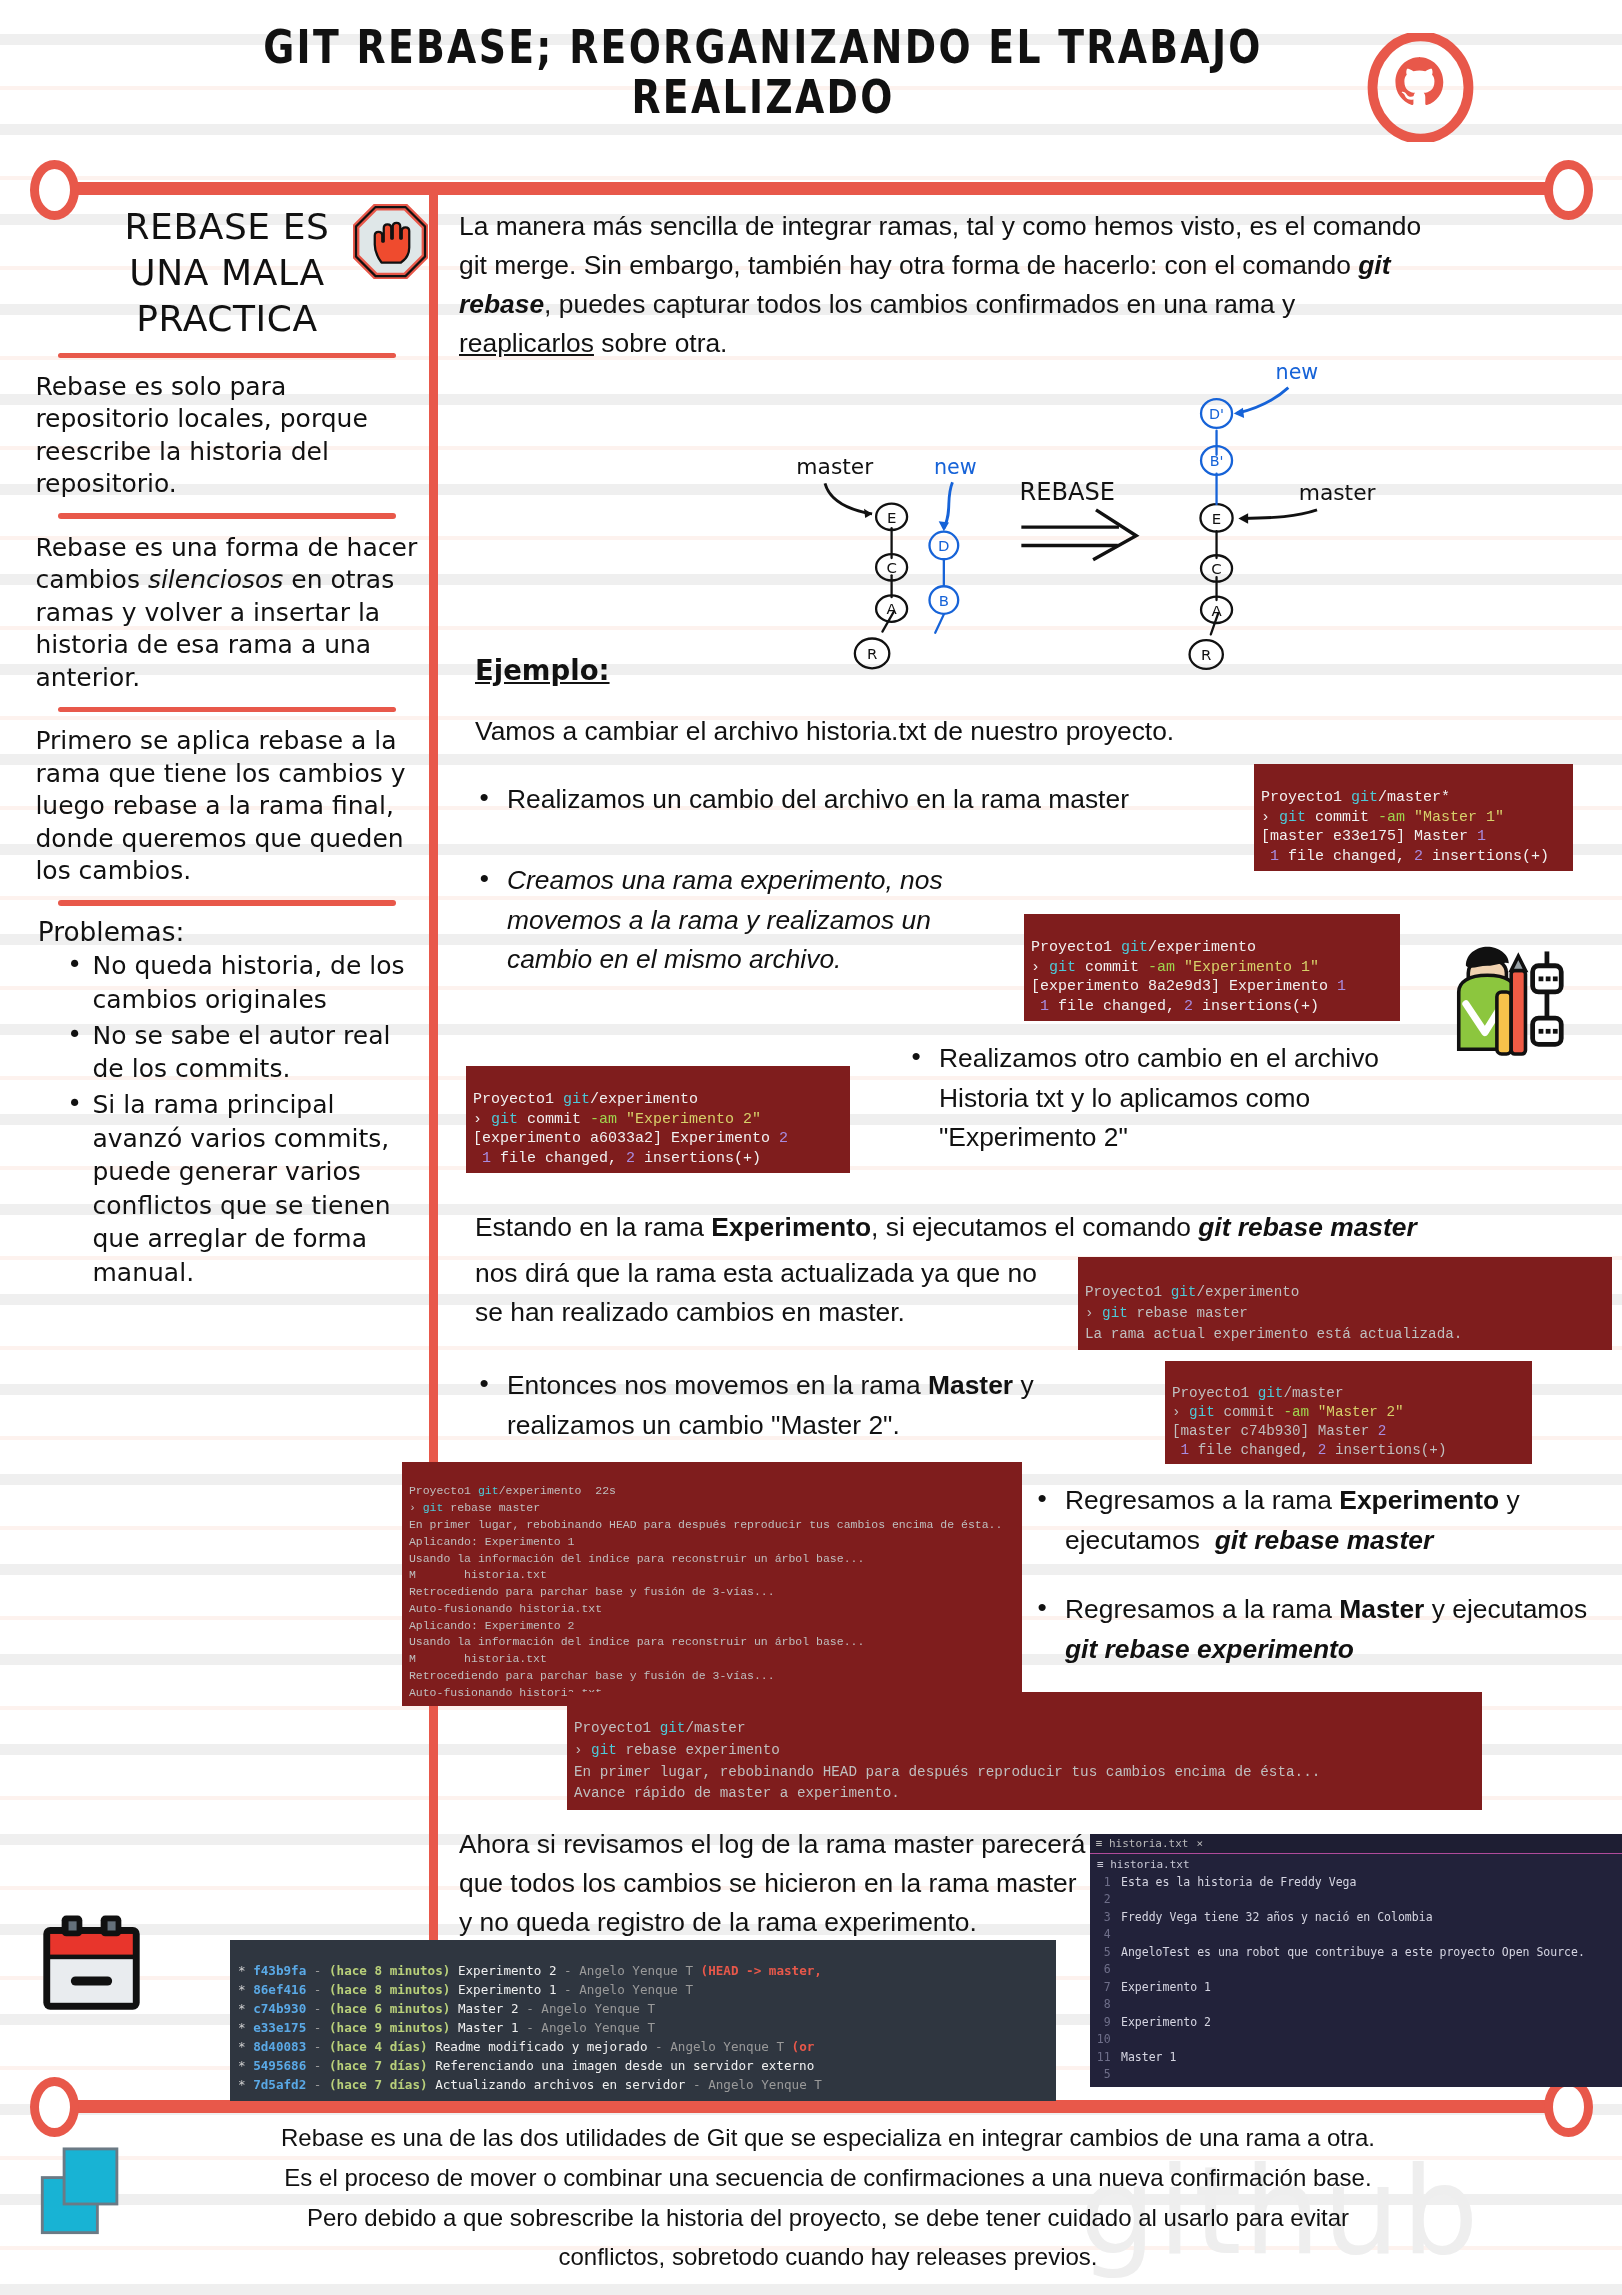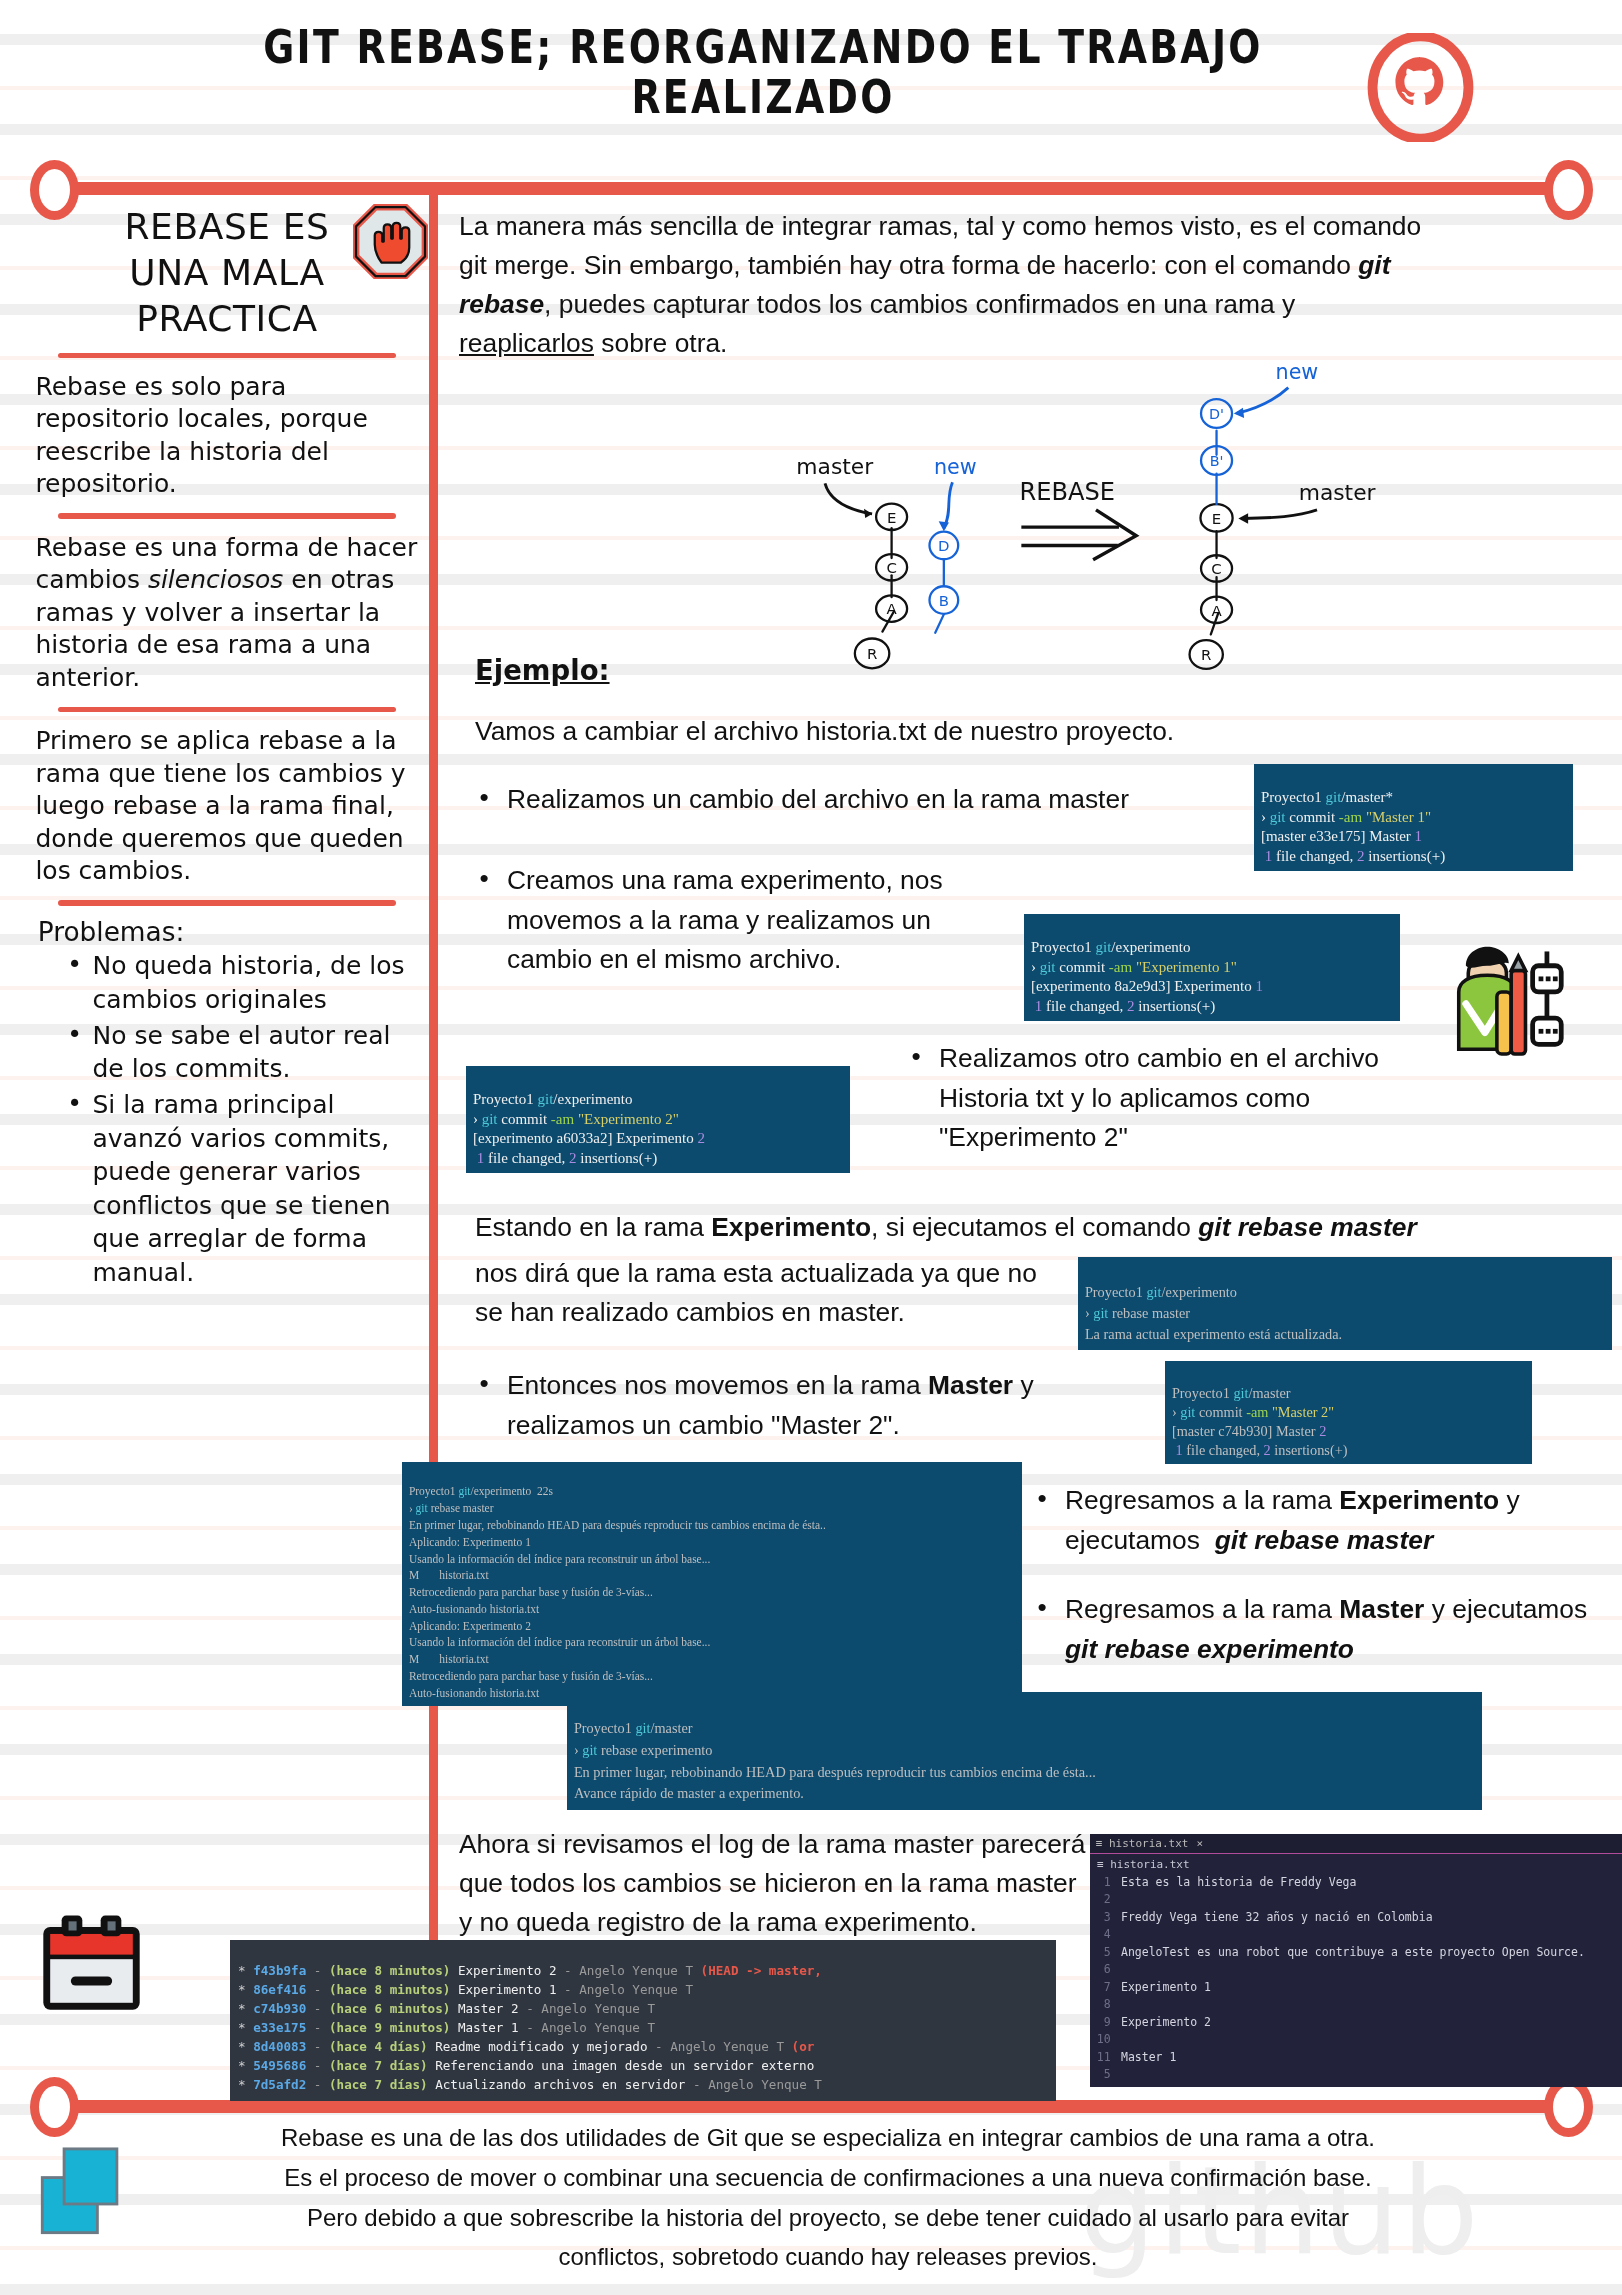--- a/index.html
+++ b/index.html
@@ -127,22 +127,22 @@
     position: relative; padding-left: 32px; margin-bottom: 9.2px;
   }
   .mbullets li::before {
     content: "\2022"; position: absolute; left: 4.6px; top: -2.3px; font-size: 26.4px;
   }
   .mbullets li b { font-weight: 700; }
   .mbullets li i { font-style: italic; font-weight: 700; }
 
   
   .term {
-    position: absolute; background: #0c4a6e; color: #e6e6e6;
-    font-family: Liberation Serif, serif;
+    position: absolute; background: #7f1d1d; color: #e6e6e6;
+    font-family: Liberation Mono, monospace;
     padding: 4.6px 6.9px; z-index: 7; white-space: pre; overflow: hidden;
   }
   .term .c-cyan  { color: #4ec9d8; }
   .term .c-green { color: #9fd44f; }
   .term .c-yellow{ color: #d7d06a; }
   .term .c-purple{ color: #a98ce0; }
   .term .c-grey  { color: #bfbfbf; }
   .term .c-white { color: #f0f0f0; }
 
   
@@ -346,21 +346,21 @@
   <div style="position:absolute; left:475px; top:654px; z-index:6;">
     <span class="ejemplo">Ejemplo:</span>
   </div>
 
   <p class="body-p" style="position:absolute; left:475px; top:712px; width:976px; z-index:6;">Vamos a cambiar el archivo historia.txt de nuestro proyecto.</p>
 
   <ul class="mbullets" style="position:absolute; left:475px; top:780px; width:746px; z-index:6;">
     <li>Realizamos un cambio del archivo en la rama master</li>
   </ul>
 
-  <ul class="mbullets" style="position:absolute; left:475px; top:861px; width:505px; z-index:6;">
+  <ul class="mbullets" style="position:absolute; left:475px; top:861px; width:505px; z-index:6;font-style:italic;">
     <li>Creamos una rama experimento, nos movemos a la rama y realizamos un cambio en el mismo archivo.</li>
   </ul>
 
   <ul class="mbullets" style="position:absolute; left:907px; top:1039px; width:528px; z-index:6;">
     <li>Realizamos otro cambio en el archivo Historia txt y lo aplicamos como "Experimento 2"</li>
   </ul>
 
   <svg class="robot" viewBox="0 0 120 120">
     <rect x="48" y="20" width="12" height="16" rx="4" fill="#f0d2b0" stroke="#111" stroke-width="3"></rect>
     <path d="M38 36c0-8 8-12 16-12s16 4 16 12v10H38z" fill="#f0d2b0" stroke="#111" stroke-width="3"></path>

